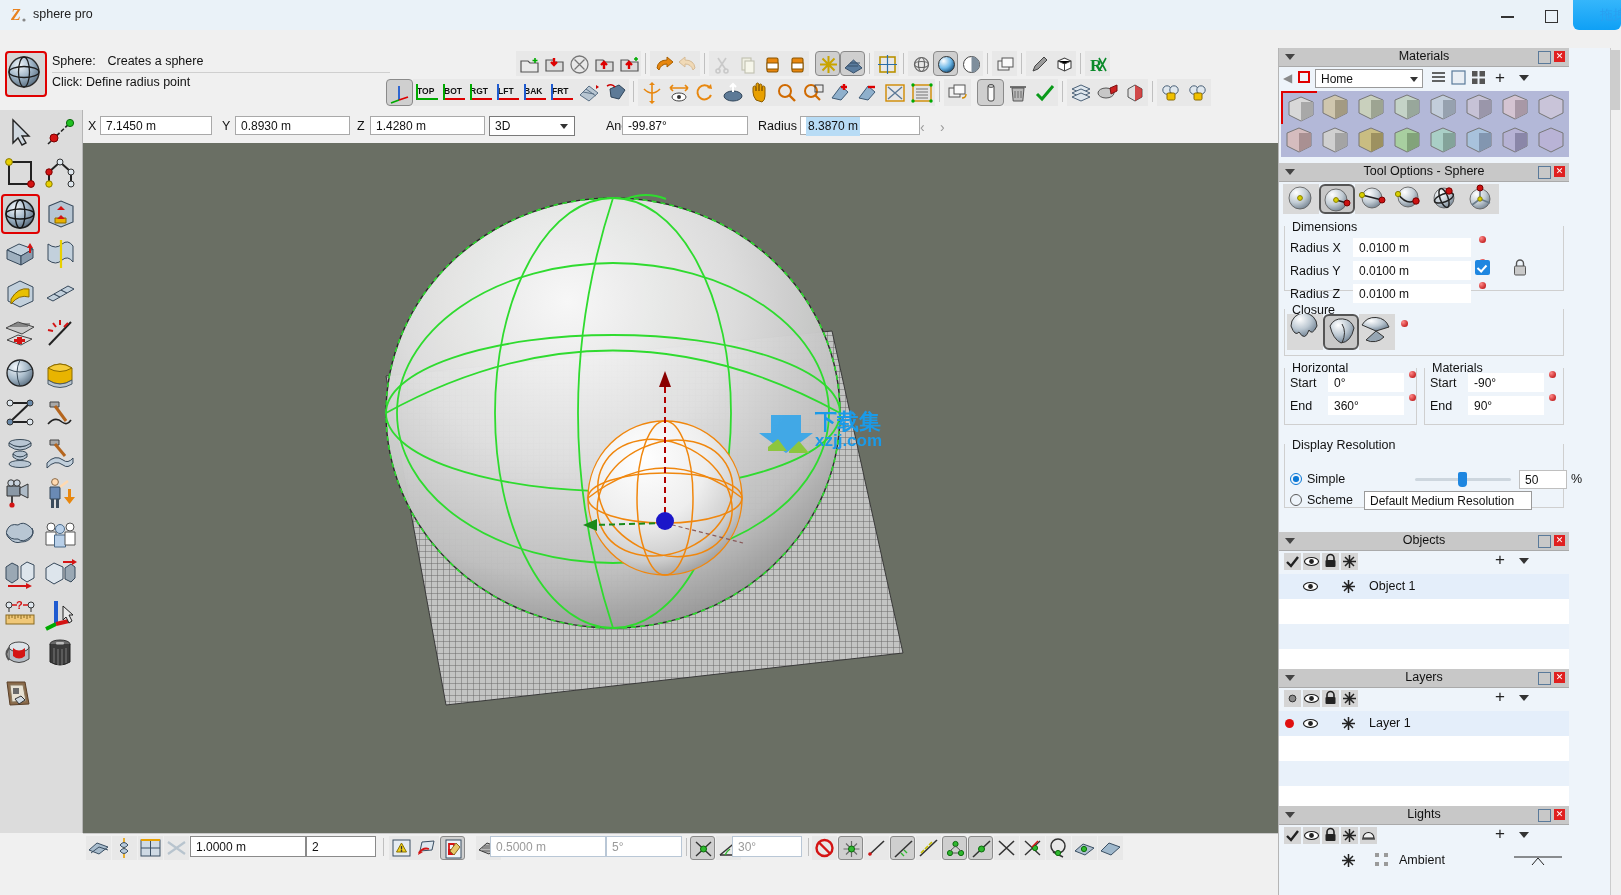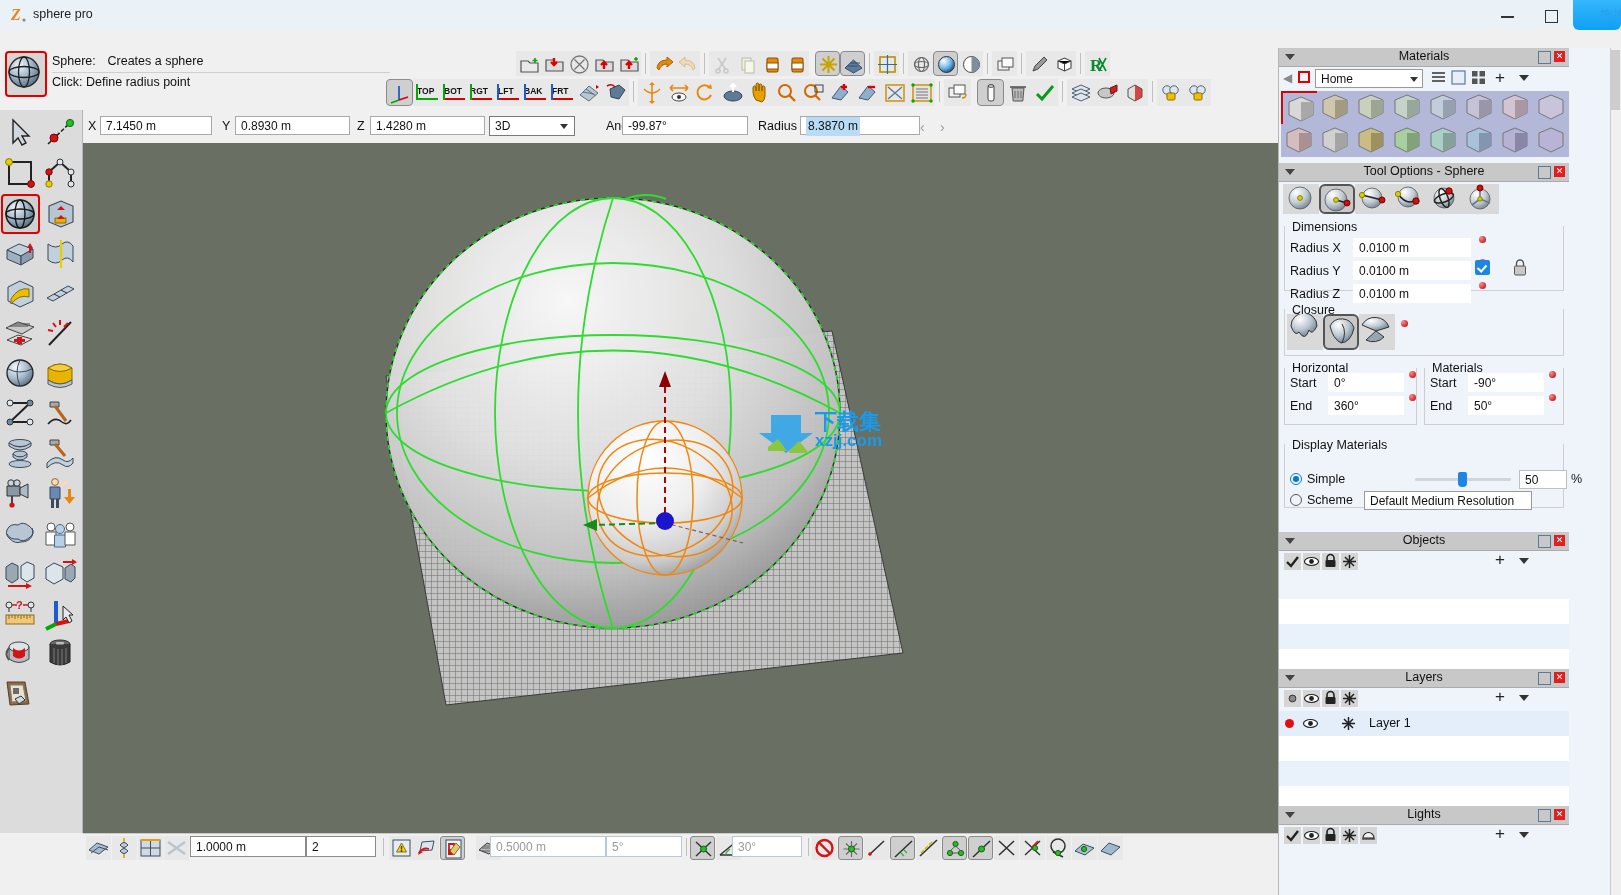--- a/index.html
+++ b/index.html
@@ -1340,25 +1340,25 @@
     <div class="rp-lbl" style="left:11px;top:351px">End</div>
     <div class="rp-inp plain" style="left:49px;top:348px;width:76px">360°</div>
     <div class="redball" style="left:130px;top:346px"></div>
 
     <div class="group" style="left:145px;top:320px;width:140px;height:57px"></div>
     <div class="group-ttl" style="left:150px;top:313px">Materials</div>
     <div class="rp-lbl" style="left:151px;top:328px">Start</div>
     <div class="rp-inp plain" style="left:189px;top:325px;width:76px">-90°</div>
     <div class="redball" style="left:270px;top:323px"></div>
     <div class="rp-lbl" style="left:151px;top:351px">End</div>
-    <div class="rp-inp plain" style="left:189px;top:348px;width:76px">50°</div>
+    <div class="rp-inp plain" style="left:189px;top:348px;width:76px">90°</div>
     <div class="redball" style="left:270px;top:346px"></div>
 
     <div class="group" style="left:5px;top:396px;width:280px;height:64px"></div>
-    <div class="group-ttl" style="left:10px;top:390px">Display Materials</div>
+    <div class="group-ttl" style="left:10px;top:390px">Display Resolution</div>
     <div class="radio on" style="left:11px;top:425px"></div>
     <div class="rp-lbl" style="left:28px;top:424px">Simple</div>
     <div class="slider-track" style="left:136px;top:430px;width:96px"></div>
     <div class="slider-thumb" style="left:179px;top:424px"></div>
     <div class="rp-inp" style="left:240px;top:422px;width:48px;border-color:#bfbfbf">50</div>
     <div class="rp-lbl" style="left:292px;top:424px">%</div>
     <div class="radio" style="left:11px;top:446px"></div>
     <div class="rp-lbl" style="left:28px;top:445px">Scheme</div>
     <div class="combo" style="left:85px;top:443px;width:168px;border-color:#9a9a9a;padding-right:6px">
       <span>Default Medium Resolution</span>
@@ -1395,20 +1395,36 @@
         <svg width="17" height="17" viewBox="0 0 17 17">
             <rect width="17" height="17" fill="#d5d5d5"></rect>
             <g stroke="#222" stroke-width="1.5">
               <path d="M8.5 2 v13 M2 8.5 h13 M4 4 L13 13 M13 4 L4 13"></path>
             </g>
           </svg>
       </div>
       <div class="plusbtn" style="left:216px;top:0">+</div>
       <div class="chevbtn" style="left:240px;top:7px"></div>
     </div>
+    <div class="listrow sel" style="top:526px">
+      <div style="position:absolute;left:23px;top:4px">
+        <svg width="17" height="17" viewBox="0 0 17 17">
+            <ellipse cx="8.5" cy="8.5" rx="7" ry="4" fill="#fff" stroke="#222" stroke-width="1.2"></ellipse>
+            <circle cx="8.5" cy="8.5" r="2.4" fill="#222"></circle>
+          </svg>
+      </div>
+      <div style="position:absolute;left:61px;top:4px">
+        <svg width="17" height="17" viewBox="0 0 17 17">
+            <g stroke="#222" stroke-width="1.5">
+              <path d="M8.5 2 v13 M2 8.5 h13 M4 4 L13 13 M13 4 L4 13"></path>
+            </g>
+          </svg>
+      </div>
+      <div class="nm">Object 1</div>
+    </div>
     <div style="position:absolute;left:0;top:551px;width:290px;height:25px;background:#fff"></div>
     <div style="position:absolute;left:0;top:576px;width:290px;height:25px;background:#e9f1fa"></div>
     <div style="position:absolute;left:0;top:601px;width:290px;height:20px;background:#fff"></div>
 
     <div class="pal-head" style="top:621px">
       <div class="tri"></div>
       <div class="ttl">Layers</div>
       <div class="mini restore"></div>
       <div class="mini close">✕</div>
     </div>
@@ -1503,18 +1519,44 @@
       <div class="ib" style="left:81px;top:2px">
         <svg width="17" height="17" viewBox="0 0 17 17">
             <rect width="17" height="17" fill="#d5d5d5"></rect>
             <path d="M3 11 a5.5 5.5 0 0 1 11 0 z" fill="#f2f2f2" stroke="#222" stroke-width="1.1"></path>
             <path d="M2 12 h13" stroke="#222" stroke-width="1.1"></path>
           </svg>
       </div>
       <div class="plusbtn" style="left:216px;top:0">+</div>
       <div class="chevbtn" style="left:240px;top:7px"></div>
     </div>
+    <div class="listrow" style="top:800px">
+      <div style="position:absolute;left:61px;top:4px">
+        <svg width="17" height="17" viewBox="0 0 17 17">
+            <g stroke="#222" stroke-width="1.5">
+              <path d="M8.5 2 v13 M2 8.5 h13 M4 4 L13 13 M13 4 L4 13"></path>
+            </g>
+          </svg>
+      </div>
+      <div style="position:absolute;left:96px;top:5px">
+        <svg width="15" height="15" viewBox="0 0 15 15">
+            <g fill="#9a9a9a">
+              <rect x="0" y="0" width="4" height="4"></rect>
+              <rect x="9" y="0" width="4" height="4"></rect>
+              <rect x="0" y="9" width="4" height="4"></rect>
+              <rect x="9" y="9" width="4" height="4"></rect>
+            </g>
+          </svg>
+      </div>
+      <div class="nm" style="left:120px">Ambient</div>
+      <div style="position:absolute;left:235px;top:8px;width:48px;height:10px">
+        <svg width="48" height="10" viewBox="0 0 48 10">
+            <path d="M0 1 h48" stroke="#222"></path>
+            <path d="M18 9 l6 -7 l6 7" fill="none" stroke="#222"></path>
+          </svg>
+      </div>
+    </div>
   </div>
 
   <div class="scrollcol"></div>
   <div class="scrollthumb"></div>
 
 </div>
 
 </body></html>

